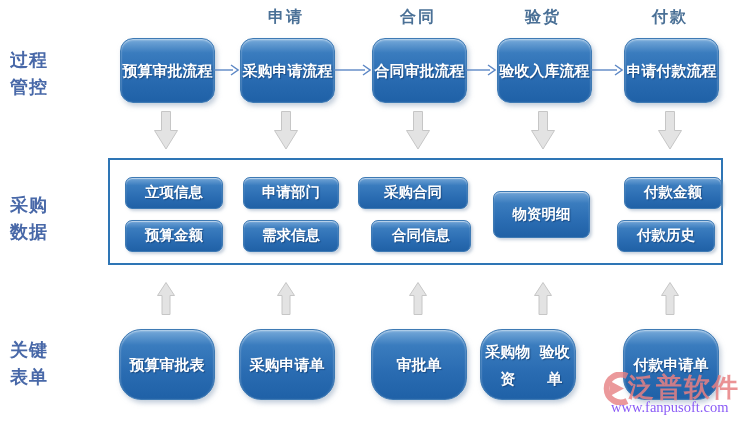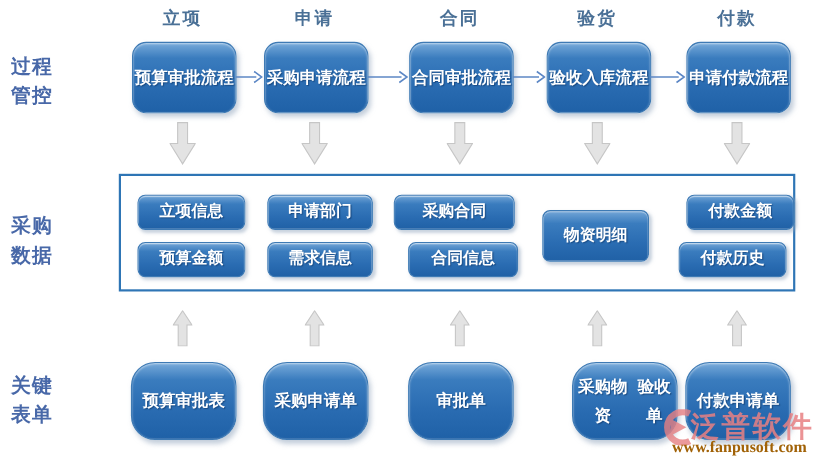--- a/index.html
+++ b/index.html
@@ -26,21 +26,21 @@
     color:#fff;font-weight:bold;text-align:center;
     background:linear-gradient(180deg,#77aada 0%,#3a7cbe 22%,#2a6cb2 60%,#1f61a7 100%);
     border:1px solid #3e7ab4;
     box-shadow:inset 0 1px 2px rgba(255,255,255,.55), 2px 3px 5px rgba(145,165,190,.55);
     text-shadow:1px 1px 1px rgba(15,55,105,.65);
   }
   .bluebox span{display:block}
   .pbox{top:38px;width:93px;height:63px;border-radius:13px;font-size:15px;line-height:26px;}
   .pbox.c1{left:120px}.pbox.c2{left:240px}.pbox.c3{left:372px}.pbox.c4{left:497px}.pbox.c5{left:624px}
   .fbox{top:329px;width:94px;height:69px;border-radius:22px;font-size:15px;line-height:27px;}
-  .fbox.c1{left:119px}.fbox.c2{left:239px}.fbox.c3{left:371px}.fbox.c4{left:520px}.fbox.c5{left:623px}
+  .fbox.c1{left:119px}.fbox.c2{left:239px}.fbox.c3{left:371px}.fbox.c4{left:480px}.fbox.c5{left:623px}
   
   .panel{
     position:absolute;left:108px;top:158px;width:611px;height:103px;
     border:2px solid #2e75b5;background:transparent;
   }
   .chip{
     position:absolute;height:30px;line-height:29px;border-radius:7px;
     text-align:center;color:#fff;font-weight:bold;font-size:14.5px;
     background:linear-gradient(180deg,#72a5d7 0%,#3a7cbe 25%,#2a6cb2 65%,#2061a6 100%);
     border:1px solid #3e7ab4;
@@ -64,30 +64,29 @@
   .darr.c1{left:154px}.darr.c2{left:274px}.darr.c3{left:406px}.darr.c4{left:531px}.darr.c5{left:658px}
   .uarr{position:absolute;top:282px;width:18px;height:33px}
   .uarr.c1{left:157px}.uarr.c2{left:277px}.uarr.c3{left:409px}.uarr.c4{left:534px}.uarr.c5{left:661px}
   
   .wm-logo{position:absolute;left:597px;top:372px;width:32px;height:33px;opacity:.8}
   .wm-brand{
     position:absolute;left:628px;top:370px;font-size:26px;font-weight:bold;
     color:rgba(231,128,131,.85);letter-spacing:2px;white-space:nowrap;
   }
   .wm-url{
-    position:absolute;left:611px;top:399px;font-size:14.5px;font-weight:bold;
-    font-family:"Liberation Serif","DejaVu Serif",serif;color:#a16207;white-space:nowrap;
+    position:absolute;left:611px;top:399px;font-size:14.5px;font-weight:normal;
+    font-family:"Liberation Serif","DejaVu Serif",serif;color:#8b5cf6;white-space:nowrap;
   }
 </style>
 </head>
 <body>
 
 <div class="stage">
 
-  <div class="hdr c1">立项</div>
   <div class="hdr c3">合同</div>
   <div class="hdr c2">申请</div>
   <div class="hdr c4">验货</div>
   <div class="hdr c5">付款</div>
 
   <div class="slabel s1">
     <span>过程</span>
     <span>管控</span>
   </div>
   <div class="slabel s2">

